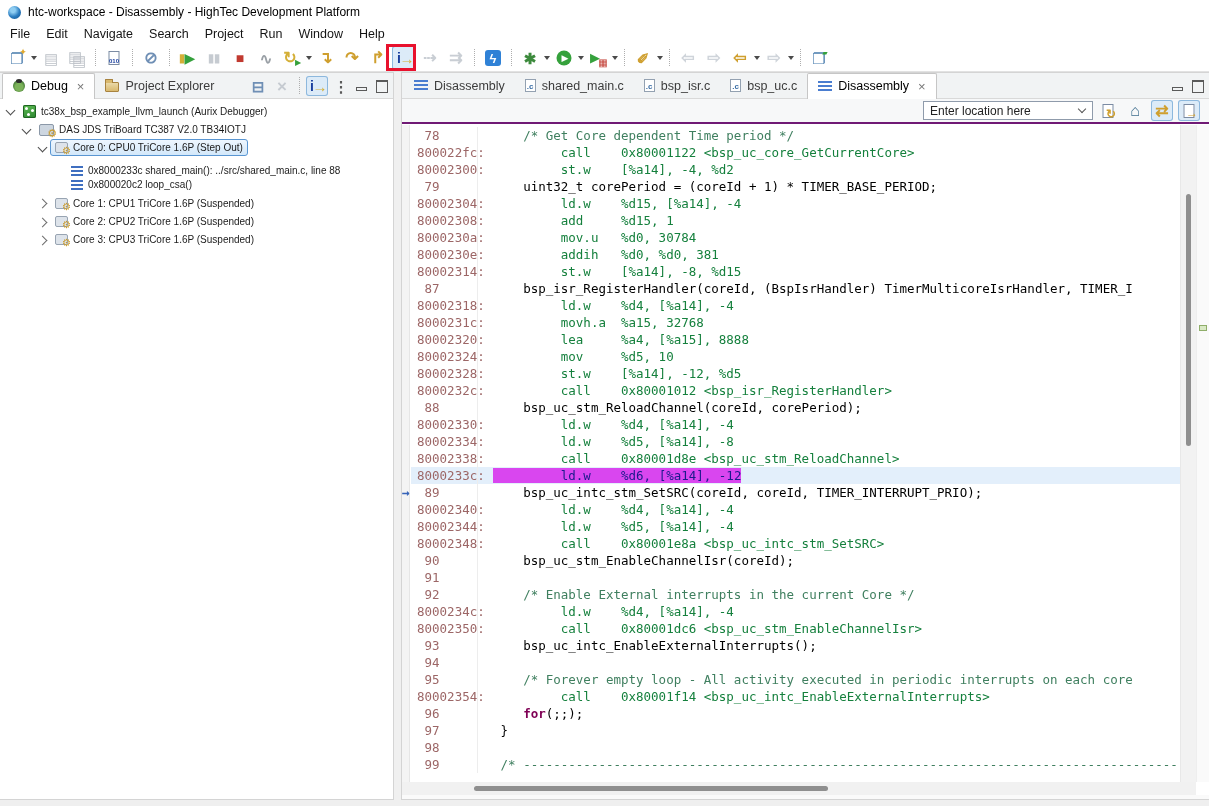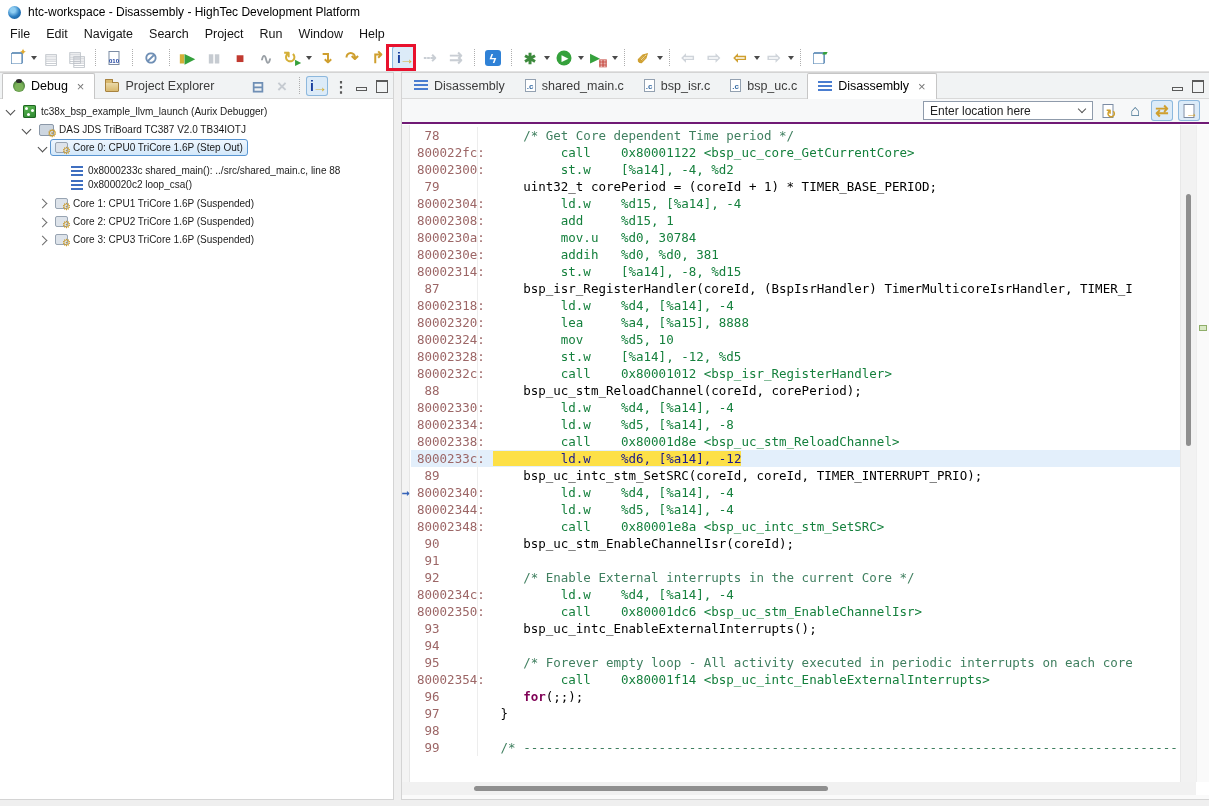--- a/index.html
+++ b/index.html
@@ -77,21 +77,21 @@
   .markerbar{position:absolute;left:0;top:0;bottom:0;width:8px;background:#f4f4f4;border-right:1px solid #e6e6e6;z-index:3;}
   .ip-arrow{position:absolute;left:0px;top:359px;font:bold 13px/17px "DejaVu Sans Mono",monospace;color:#3563b8;}
   .code{position:absolute;left:9px;top:0;right:29px;bottom:0;padding-top:2px;font:12.5px/17px "DejaVu Sans Mono",monospace;}
   .ln{white-space:pre;height:17px;}
   .ln.cur{background:#e3effb;}
   .gut{display:inline-block;width:67px;padding-left:6px;border-right:1px solid #ededed;color:#9c6666;}
   .asm{color:#15803d;}
   .pln{color:#000;}
   .cmt{color:#3f7f5f;}
   .kw{color:#7f0055;font-weight:bold;}
-  .cur-instr{background:#fde047;color:#1a1a8c;}
+  .cur-instr{background:#d946ef;color:#1a1a8c;}
   .vscroll{position:absolute;right:13px;top:0;bottom:0;width:16px;background:#f2f2f2;border-left:1px solid #e8e8e8;}
   .vthumb{position:absolute;left:5px;width:5px;top:69px;height:252px;background:#8f8f8f;border-radius:3px;}
   .overview{position:absolute;right:0;top:0;bottom:0;width:13px;background:#fafafa;border-left:1px solid #eee;}
   .ov-marker{position:absolute;left:2px;top:200px;width:8px;height:6px;background:#d9e9c4;border:1px solid #8fae6a;}
   .hscroll{position:absolute;left:0;right:13px;top:709px;height:13px;background:#f1f1f1;}
   .hthumb{position:absolute;left:72px;width:354px;top:4px;height:5px;background:#8f8f8f;border-radius:3px;}
   .ed-bottom{position:absolute;left:0;right:0;top:722px;bottom:0;background:#fafafa;}
 </style>
 </head>
 <body>
@@ -420,20 +420,21 @@
             <div class="ln"><span class="gut">800022fc:</span><span class="asm">           call    0x80001122 &lt;bsp_uc_core_GetCurrentCore&gt;</span></div>
             <div class="ln"><span class="gut">80002300:</span><span class="asm">           st.w    [%a14], -4, %d2</span></div>
             <div class="ln"><span class="gut"> 79</span><span class="pln">      </span><span class="pln">uint32_t corePeriod = (coreId + 1) * TIMER_BASE_PERIOD;</span></div>
             <div class="ln"><span class="gut">80002304:</span><span class="asm">           ld.w    %d15, [%a14], -4</span></div>
             <div class="ln"><span class="gut">80002308:</span><span class="asm">           add     %d15, 1</span></div>
             <div class="ln"><span class="gut">8000230a:</span><span class="asm">           mov.u   %d0, 30784</span></div>
             <div class="ln"><span class="gut">8000230e:</span><span class="asm">           addih   %d0, %d0, 381</span></div>
             <div class="ln"><span class="gut">80002314:</span><span class="asm">           st.w    [%a14], -8, %d15</span></div>
             <div class="ln"><span class="gut"> 87</span><span class="pln">      </span><span class="pln">bsp_isr_RegisterHandler(coreId, (BspIsrHandler) TimerMulticoreIsrHandler, TIMER_I</span></div>
             <div class="ln"><span class="gut">80002318:</span><span class="asm">           ld.w    %d4, [%a14], -4</span></div>
+            <div class="ln"><span class="gut">8000231c:</span><span class="asm">           movh.a  %a15, 32768</span></div>
             <div class="ln"><span class="gut">80002320:</span><span class="asm">           lea     %a4, [%a15], 8888</span></div>
             <div class="ln"><span class="gut">80002324:</span><span class="asm">           mov     %d5, 10</span></div>
             <div class="ln"><span class="gut">80002328:</span><span class="asm">           st.w    [%a14], -12, %d5</span></div>
             <div class="ln"><span class="gut">8000232c:</span><span class="asm">           call    0x80001012 &lt;bsp_isr_RegisterHandler&gt;</span></div>
             <div class="ln"><span class="gut"> 88</span><span class="pln">      </span><span class="pln">bsp_uc_stm_ReloadChannel(coreId, corePeriod);</span></div>
             <div class="ln"><span class="gut">80002330:</span><span class="asm">           ld.w    %d4, [%a14], -4</span></div>
             <div class="ln"><span class="gut">80002334:</span><span class="asm">           ld.w    %d5, [%a14], -8</span></div>
             <div class="ln"><span class="gut">80002338:</span><span class="asm">           call    0x80001d8e &lt;bsp_uc_stm_ReloadChannel&gt;</span></div>
             <div class="ln cur"><span class="gut">8000233c:</span><span class="asm">  </span><span class="cur-instr">         ld.w    %d6, [%a14], -12</span></div>
             <div class="ln"><span class="gut"> 89</span><span class="pln">      </span><span class="pln">bsp_uc_intc_stm_SetSRC(coreId, coreId, TIMER_INTERRUPT_PRIO);</span></div>

